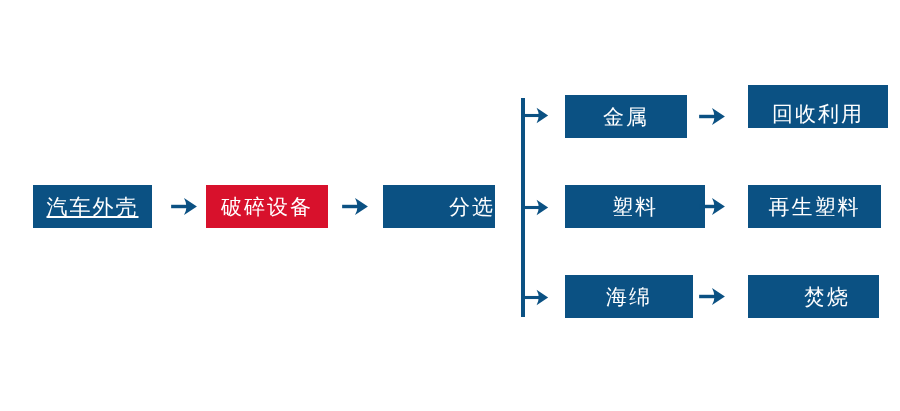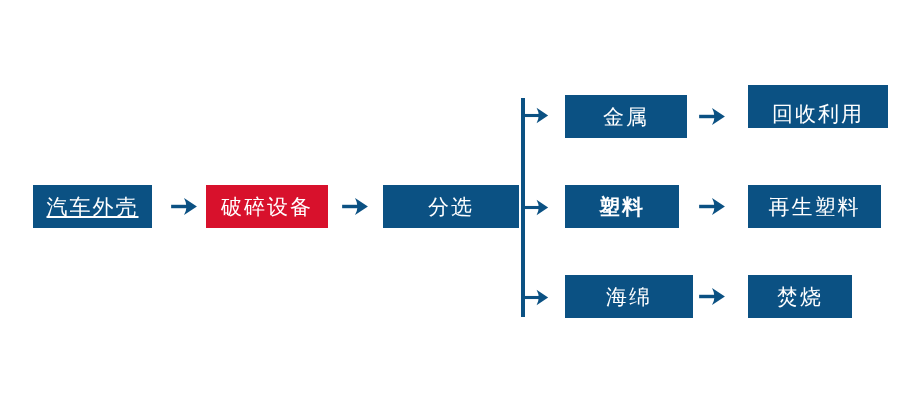--- a/index.html
+++ b/index.html
@@ -69,21 +69,21 @@
     <span>破碎设备</span>
   </div>
 
   <div class="arrow main" style="left:342px; top:196px;">
     <svg viewBox="0 0 28 22" fill="currentColor" aria-hidden="true">
       <rect x="0" y="9.2" width="17.5" height="3.6"></rect>
       <path d="M13.5 2 L27 11 L13.5 20 Q18.5 11 13.5 2 Z"></path>
     </svg>
   </div>
 
-  <div class="node" style="left:383px; top:185px; width:136px;">
+  <div class="node" style="left:383px; top:185px; width:112px;justify-content:flex-end;">
     <span>分选</span>
   </div>
 
   <div class="vline"></div>
 
   <div class="arrow branch" style="left:525px; top:106px;">
     <svg viewBox="0 0 28 22" fill="currentColor" aria-hidden="true">
       <rect x="0" y="9.2" width="17.5" height="3.6"></rect>
       <path d="M13.5 2 L27 11 L13.5 20 Q18.5 11 13.5 2 Z"></path>
     </svg>
@@ -107,21 +107,21 @@
   <div class="arrow main" style="left:699px; top:106px;">
     <svg viewBox="0 0 28 22" fill="currentColor" aria-hidden="true">
       <rect x="0" y="9.2" width="17.5" height="3.6"></rect>
       <path d="M13.5 2 L27 11 L13.5 20 Q18.5 11 13.5 2 Z"></path>
     </svg>
   </div>
   <div class="node" style="left:748px; top:85px; width:140px;align-items:flex-end;">
     <span>回收利用</span>
   </div>
 
-  <div class="node" style="left:565px; top:185px; width:114px;font-weight:bold;">
+  <div class="node" style="left:565px; top:185px; width:140px;">
     <span>塑料</span>
   </div>
   <div class="arrow main" style="left:699px; top:196px;">
     <svg viewBox="0 0 28 22" fill="currentColor" aria-hidden="true">
       <rect x="0" y="9.2" width="17.5" height="3.6"></rect>
       <path d="M13.5 2 L27 11 L13.5 20 Q18.5 11 13.5 2 Z"></path>
     </svg>
   </div>
   <div class="node" style="left:748px; top:185px; width:133px;">
     <span>再生塑料</span>
@@ -129,17 +129,17 @@
 
   <div class="node" style="left:565px; top:275px; width:128px;">
     <span>海绵</span>
   </div>
   <div class="arrow main" style="left:699px; top:286px;">
     <svg viewBox="0 0 28 22" fill="currentColor" aria-hidden="true">
       <rect x="0" y="9.2" width="17.5" height="3.6"></rect>
       <path d="M13.5 2 L27 11 L13.5 20 Q18.5 11 13.5 2 Z"></path>
     </svg>
   </div>
-  <div class="node" style="left:748px; top:275px; width:104px;">
+  <div class="node" style="left:748px; top:275px; width:104px;padding-left:27px;">
     <span>焚烧</span>
   </div>
 
 </div>
 
 </body></html>

